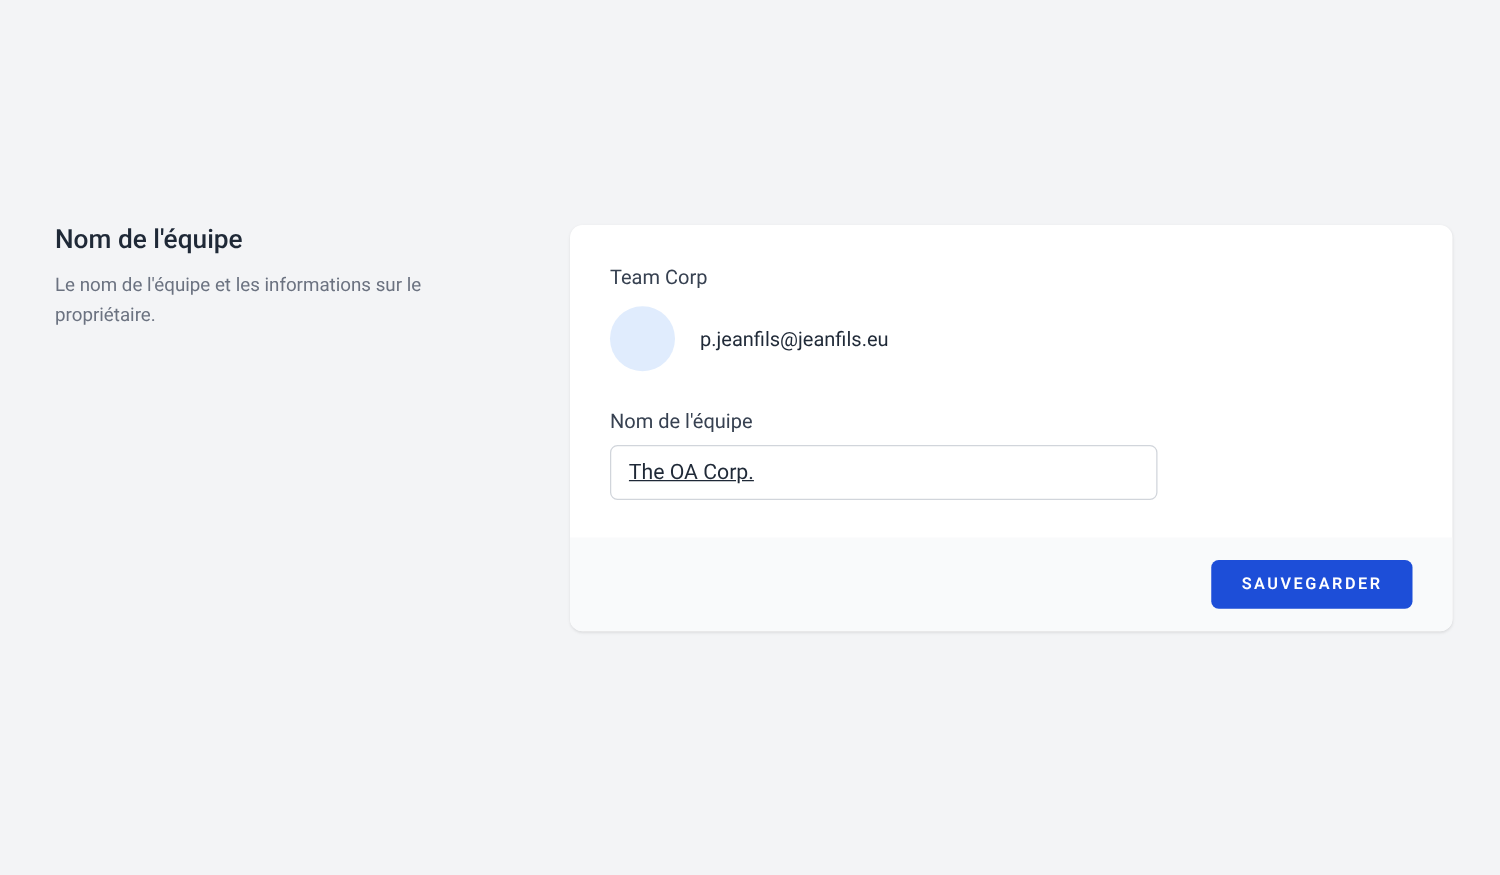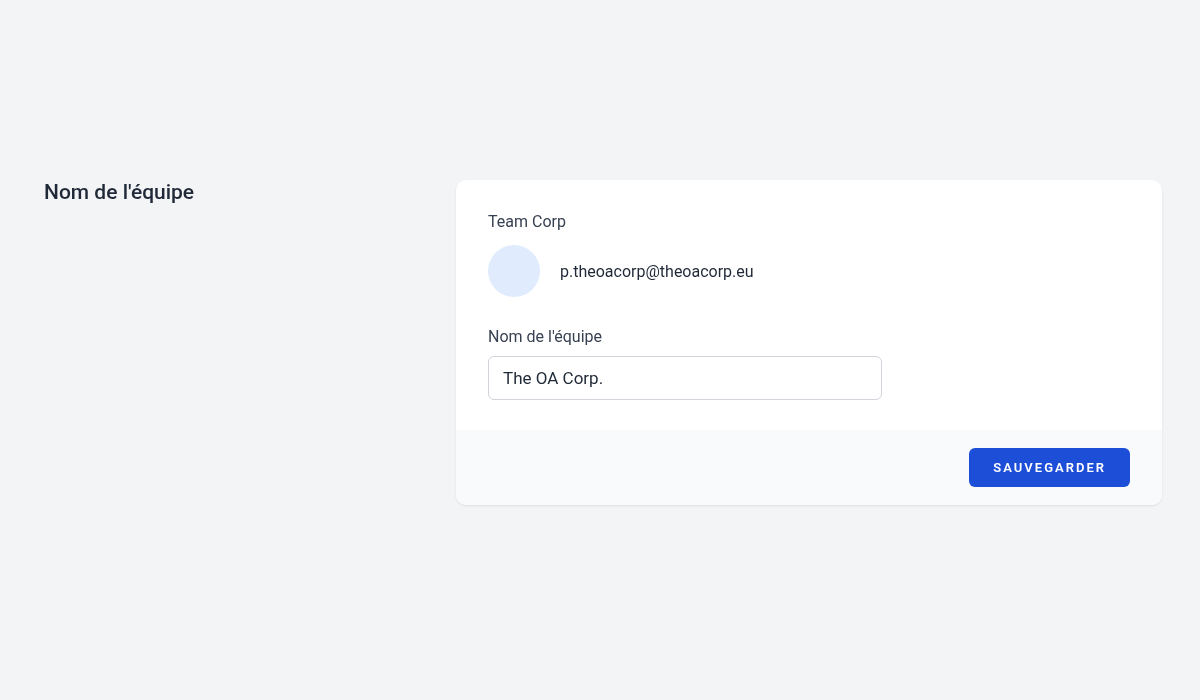--- a/index.html
+++ b/index.html
@@ -68,28 +68,29 @@
       color: #1f2937;
     }
     .field-label {
       display: block;
       font-size: 16px;
       color: #374151;
       font-weight: 400;
       margin-bottom: 10px;
     }
     .text-input {
-      width: 394px;
+      width: 438px;
       padding: 11px 14px;
       font-size: 17px;
       color: #1f2937;
       border: 1px solid #d1d5db;
       border-radius: 6px;
       background: #ffffff;
       font-family: inherit;
+      text-decoration: underline;
     }
     .card-footer {
       background-color: #f9fafb;
       padding: 18px 32px;
       display: flex;
       justify-content: flex-end;
     }
     .save-button {
       background-color: #1d4ed8;
       color: #ffffff;
@@ -103,28 +104,29 @@
       cursor: pointer;
       font-family: inherit;
     }
   </style>
 </head>
 <body>
 
 <div class="container">
   <div class="sidebar-info">
     <h2 class="sidebar-title">Nom de l'équipe</h2>
+    <p class="sidebar-description">Le nom de l'équipe et les informations sur le propriétaire.</p>
   </div>
 
   <div class="card">
     <div class="card-body">
       <div class="section-label">Team Corp</div>
       <div class="owner-row">
         <div class="avatar"></div>
-        <div class="owner-email">p.theoacorp@theoacorp.eu</div>
+        <div class="owner-email">p.jeanfils@jeanfils.eu</div>
       </div>
 
       <label class="field-label">Nom de l'équipe</label>
       <input type="text" class="text-input" value="The OA Corp." style="">
     </div>
     <div class="card-footer">
       <button class="save-button">Sauvegarder</button>
     </div>
   </div>
 </div>

